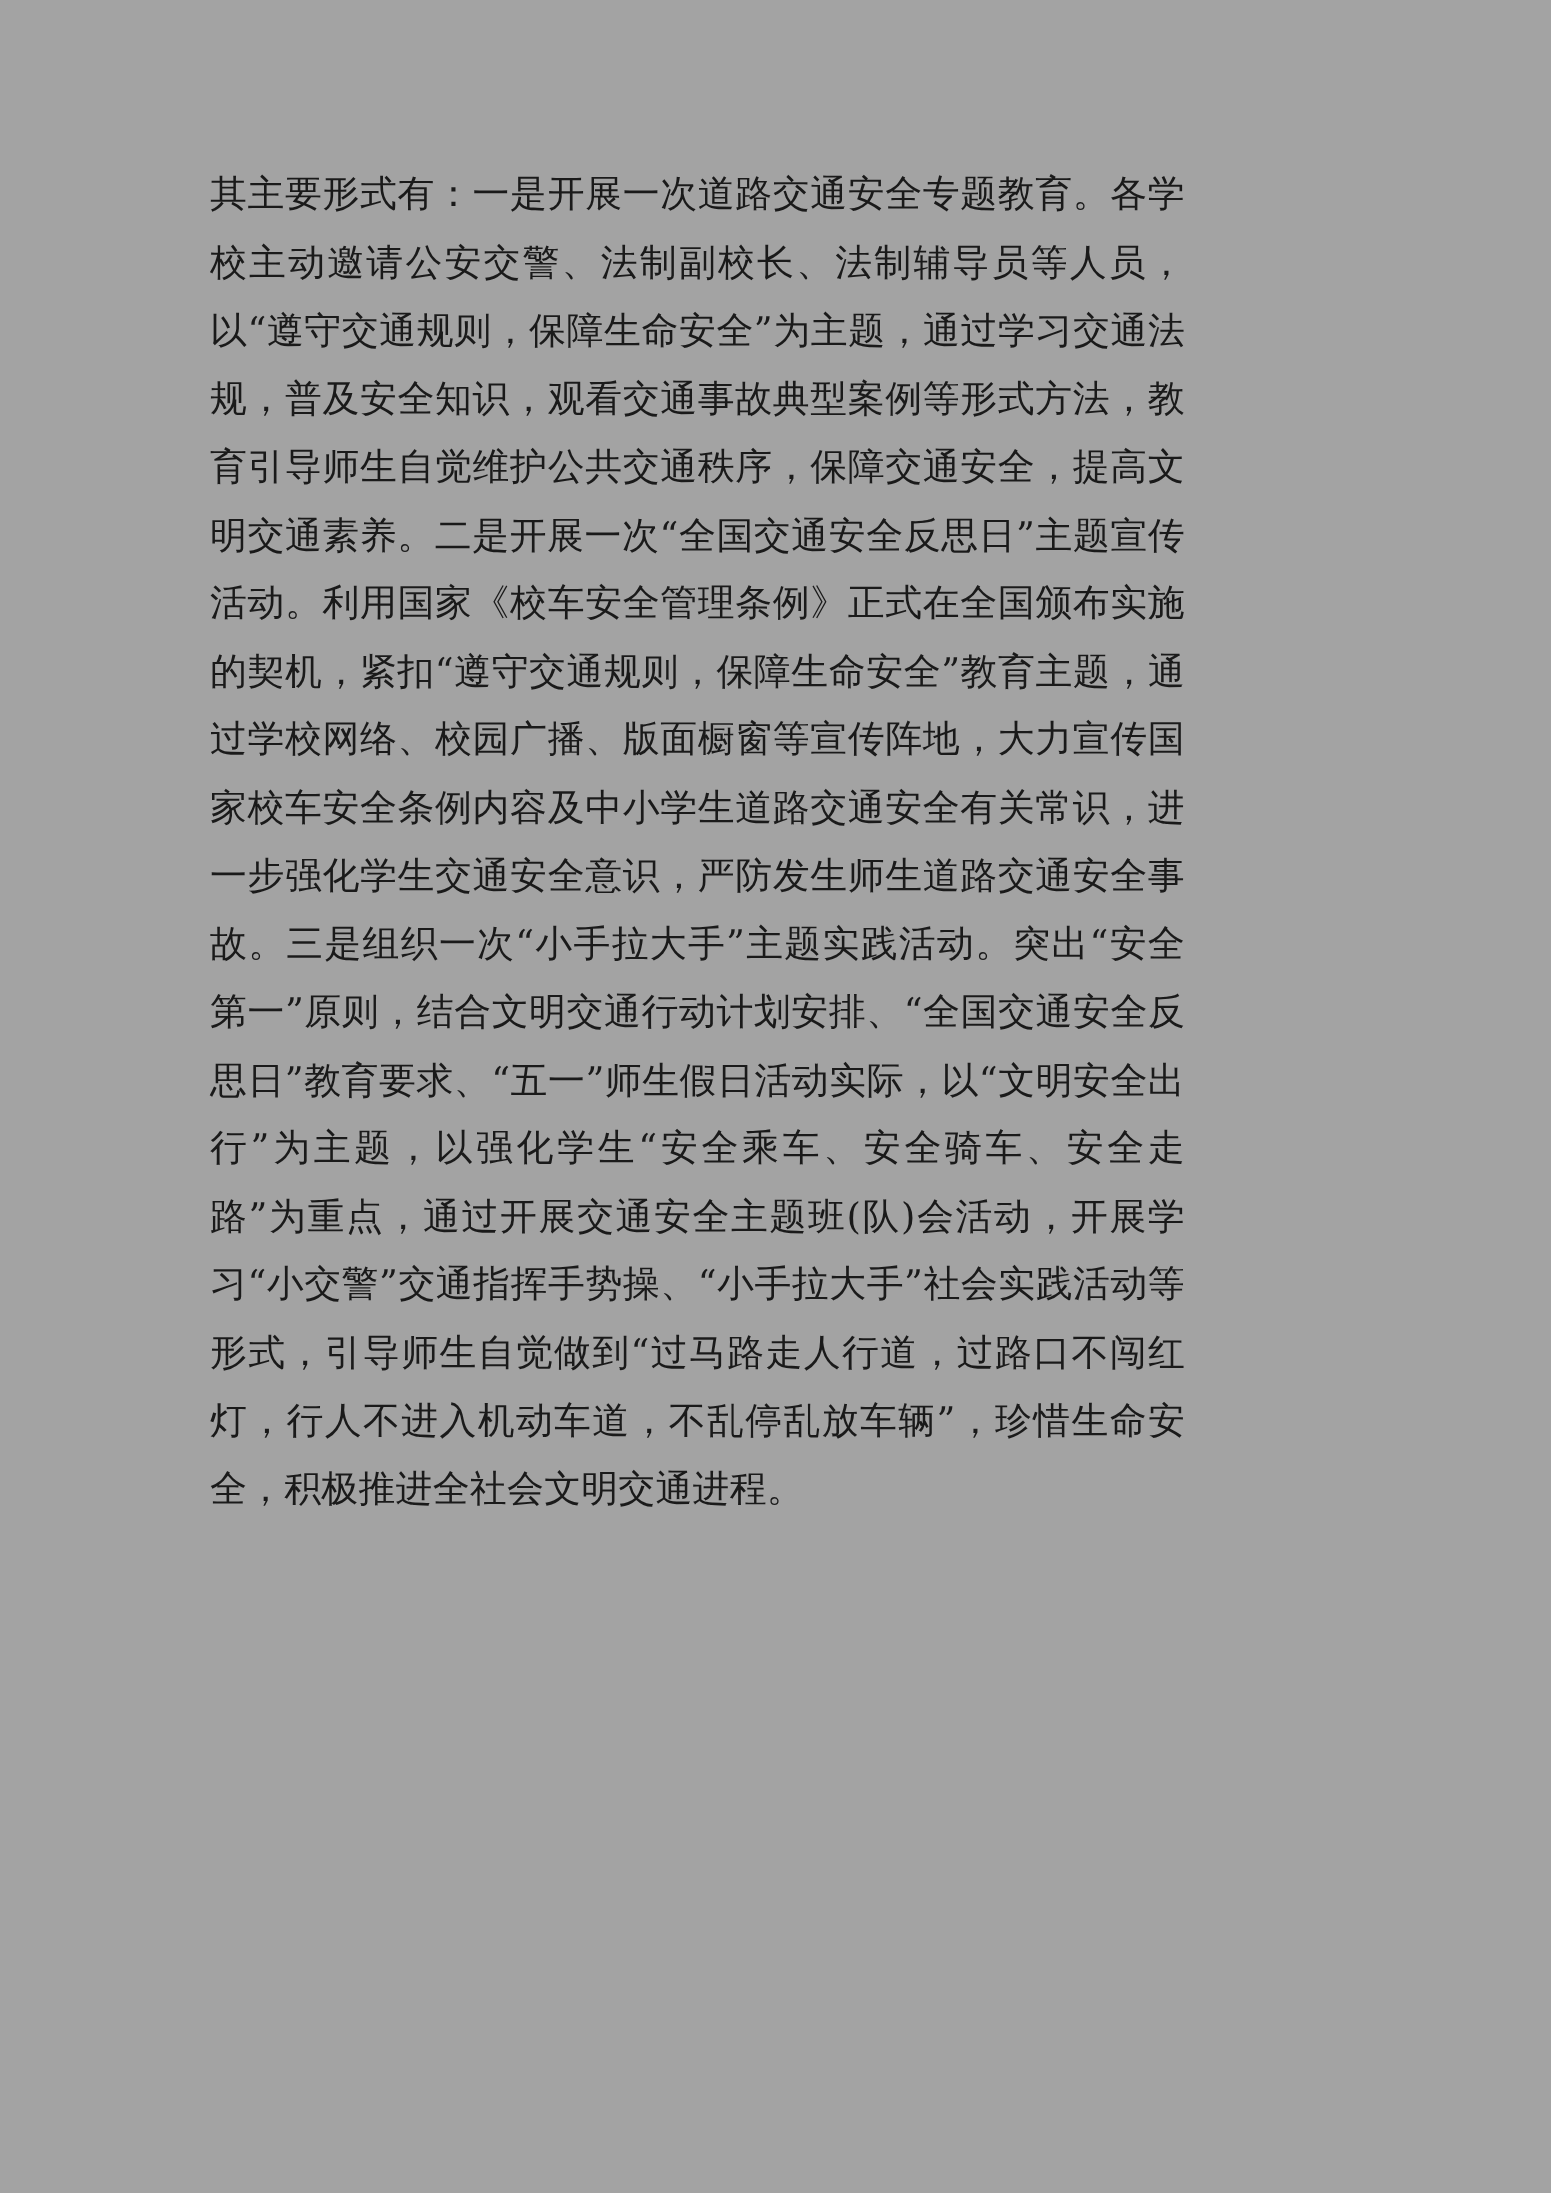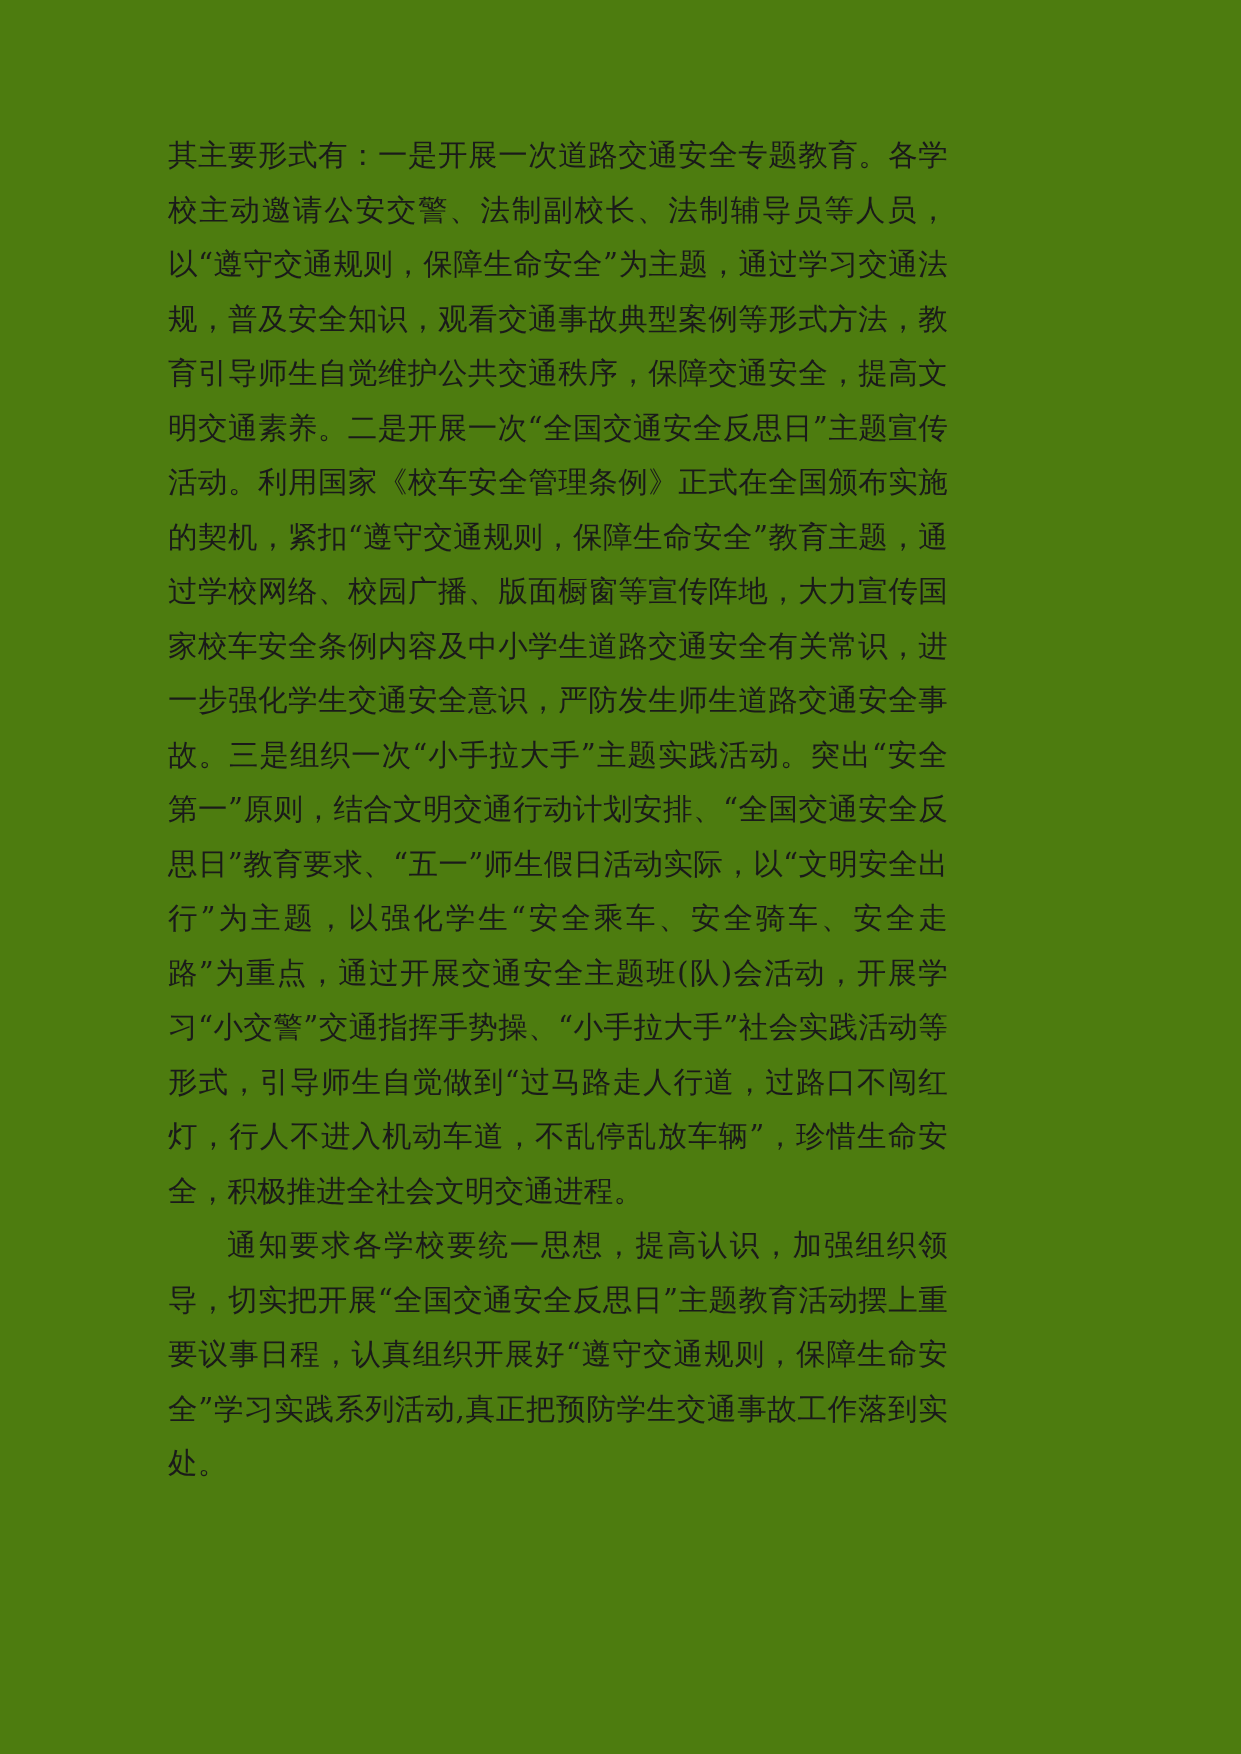--- a/index.html
+++ b/index.html
@@ -4,21 +4,21 @@
 <style>
   html, body {
     margin: 0;
     padding: 0;
     background: #ffffff;
   }
   .page {
     position: relative;
     width: 1241px;
     height: 1754px;
-    background: #4d7c0f;
+    background: #a3a3a3;
     box-sizing: border-box;
     overflow: hidden;
   }
   .doc-body {
     position: absolute;
     left: 168px;
     top: 128px;
     width: 780px;
   }
   .para {
@@ -38,15 +38,14 @@
   .indent {
     text-indent: 2em;
   }
 </style>
 </head>
 <body>
 
 <div class="page">
   <div class="doc-body">
     <p class="para">其主要形式有：一是开展一次道路交通安全专题教育。各学校主动邀请公安交警、法制副校长、法制辅导员等人员，以“遵守交通规则，保障生命安全”为主题，通过学习交通法规，普及安全知识，观看交通事故典型案例等形式方法，教育引导师生自觉维护公共交通秩序，保障交通安全，提高文明交通素养。二是开展一次“全国交通安全反思日”主题宣传活动。利用国家《校车安全管理条例》正式在全国颁布实施的契机，紧扣“遵守交通规则，保障生命安全”教育主题，通过学校网络、校园广播、版面橱窗等宣传阵地，大力宣传国家校车安全条例内容及中小学生道路交通安全有关常识，进一步强化学生交通安全意识，严防发生师生道路交通安全事故。三是组织一次“小手拉大手”主题实践活动。突出“安全第一”原则，结合文明交通行动计划安排、“全国交通安全反思日”教育要求、“五一”师生假日活动实际，以“文明安全出行”为主题，以强化学生“安全乘车、安全骑车、安全走路”为重点，通过开展交通安全主题班(队)会活动，开展学习“小交警”交通指挥手势操、“小手拉大手”社会实践活动等形式，引导师生自觉做到“过马路走人行道，过路口不闯红灯，行人不进入机动车道，不乱停乱放车辆”，珍惜生命安全，积极推进全社会文明交通进程。</p>
-    <p class="para indent">通知要求各学校要统一思想，提高认识，加强组织领导，切实把开展“全国交通安全反思日”主题教育活动摆上重要议事日程，认真组织开展好“遵守交通规则，保障生命安全”学习实践系列活动,真正把预防学生交通事故工作落到实处。</p>
   </div>
 </div>
 
 </body></html>

